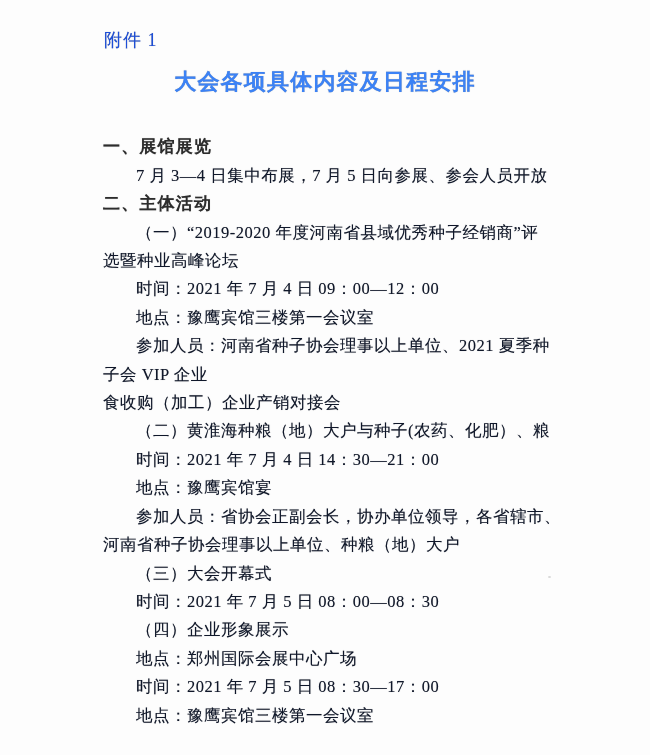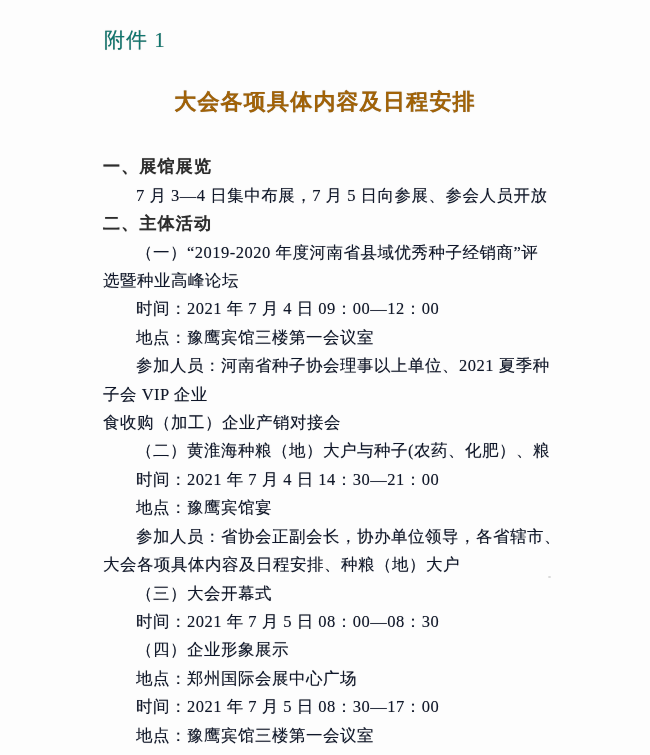--- a/index.html
+++ b/index.html
@@ -11,33 +11,33 @@
   .page {
     position:relative;
     width:650px; height:755px;
     background:#fdfdfd;
     overflow:hidden;
     color:#3a3a3a;
     text-shadow:0 0 0.7px rgba(80,80,80,0.55);
   }
   .att-label {
     margin:26px 0 0 104px;
-    font-size:21px;
+    font-size:18px;
     line-height:28.4px;
     letter-spacing:1px;
-    color:#0f766e;
+    color:#1d4ed8;
   }
   .doc-title {
-    margin:32px 0 0 0;
+    margin:12px 0 0 0;
     text-align:center;
     font-size:22px;
     font-weight:bold;
     letter-spacing:1.2px;
     line-height:32px;
-    color:#a16207;
+    color:#3b82f6;
     font-family:"Liberation Serif", serif;
   }
   .content {
     margin-top:35px;
     padding-left:103px;
     padding-right:32px;
   }
   .line {
     font-size:16.5px;
     line-height:28.4px;
@@ -78,21 +78,21 @@
     <div class="line">选暨种业高峰论坛</div>
     <div class="line ind">时间：2021 年 7 月 4 日 09：00—12：00</div>
     <div class="line ind">地点：豫鹰宾馆三楼第一会议室</div>
     <div class="line ind">参加人员：河南省种子协会理事以上单位、2021 夏季种</div>
     <div class="line">子会 VIP 企业</div>
     <div class="line">食收购（加工）企业产销对接会</div>
     <div class="line ind">（二）黄淮海种粮（地）大户与种子(农药、化肥）、粮</div>
     <div class="line ind">时间：2021 年 7 月 4 日 14：30—21：00</div>
     <div class="line ind">地点：豫鹰宾馆宴</div>
     <div class="line ind">参加人员：省协会正副会长，协办单位领导，各省辖市、</div>
-    <div class="line">大会各项具体内容及日程安排、种粮（地）大户</div>
+    <div class="line">河南省种子协会理事以上单位、种粮（地）大户</div>
     <div class="line ind">（三）大会开幕式</div>
     <div class="line ind">时间：2021 年 7 月 5 日 08：00—08：30</div>
     <div class="line ind">（四）企业形象展示</div>
     <div class="line ind">地点：郑州国际会展中心广场</div>
     <div class="line ind">时间：2021 年 7 月 5 日 08：30—17：00</div>
     <div class="line ind">地点：豫鹰宾馆三楼第一会议室</div>
   </div>
 
   <div class="speck"></div>
 </div>

